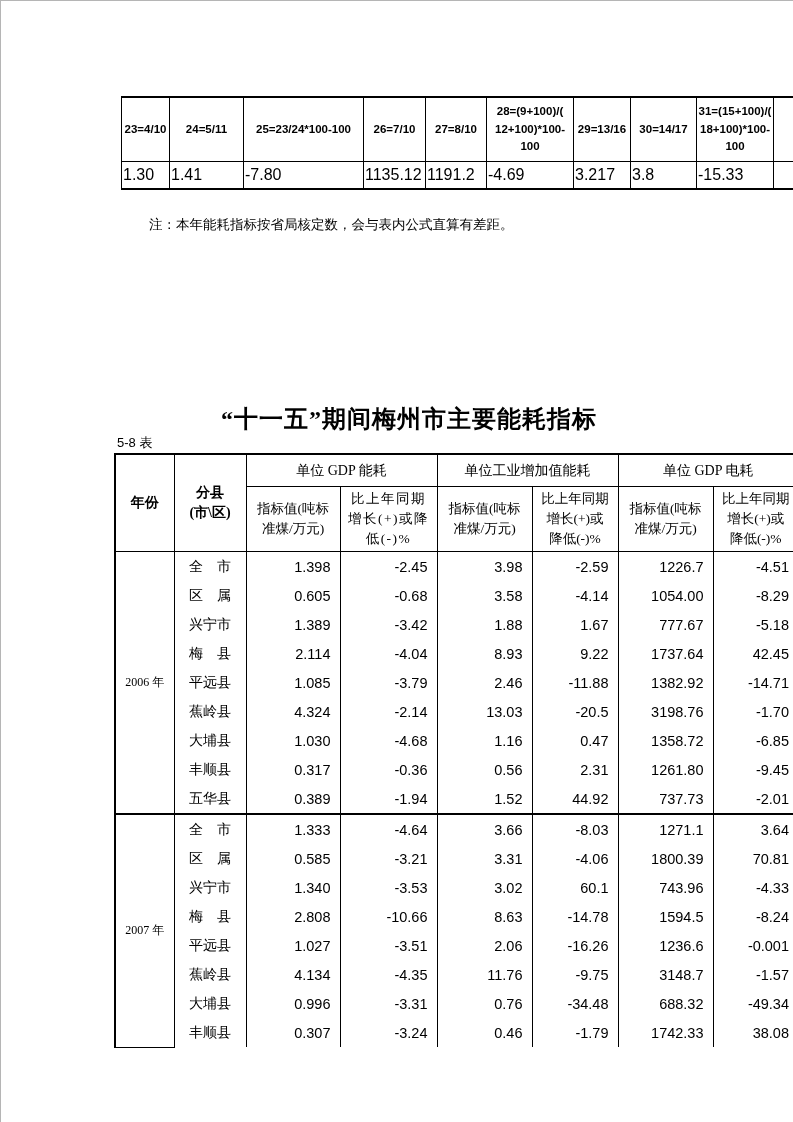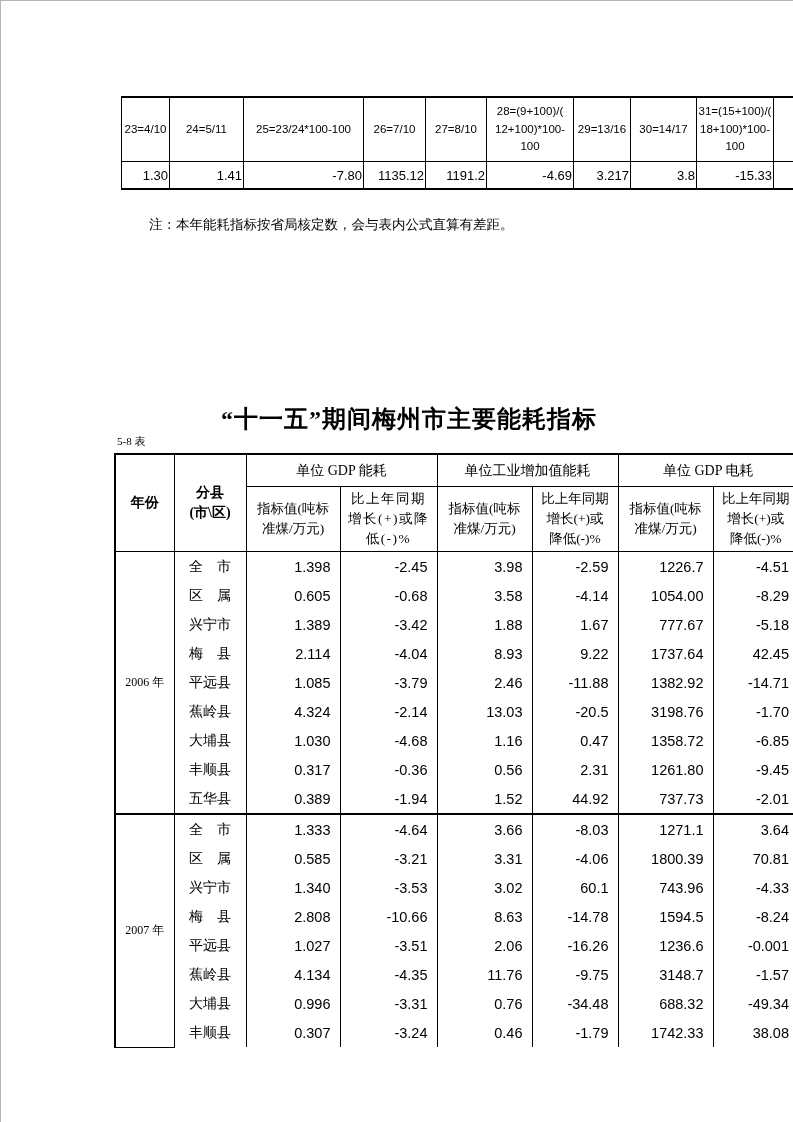--- a/index.html
+++ b/index.html
@@ -15,42 +15,42 @@
   }
   
   .formula-table{
     position:absolute;top:95px;left:120px;
     width:750px;table-layout:fixed;
     border-collapse:collapse;
     font-family:"Liberation Sans",sans-serif;
   }
   .formula-table th{
     border:1px solid #000;border-top:2px solid #000;
-    font-weight:normal;font-size:11.5px;line-height:1.55;
+    font-weight:bold;font-size:11.5px;line-height:1.55;
     height:63px;text-align:center;vertical-align:middle;
     white-space:pre-line;padding:0 1px;overflow:hidden;
   }
   .formula-table td{
     border:1px solid #000;border-bottom:2px solid #000;
-    font-size:13px;height:24px;text-align:right;vertical-align:middle;
+    font-size:16px;height:24px;text-align:left;vertical-align:middle;
   }
   
   .note{
     position:absolute;top:215px;left:148px;
     font-family:"Liberation Serif",serif;font-size:13.5px;
   }
   .doc-title{
     position:absolute;top:390px;left:0;width:100%;
     text-align:center;margin:12px;
     font-family:"Liberation Serif",serif;font-weight:bold;font-size:24px;
     letter-spacing:1px;
   }
   .table-tag{
     position:absolute;top:433px;left:116px;
-    font-family:Liberation Serif, serif;font-size:11px;
+    font-family:Liberation Sans, sans-serif;font-size:13px;
   }
   
   .main-table{
     position:absolute;top:452px;left:113px;
     width:684px;table-layout:fixed;
     border-collapse:collapse;
     border:2px solid #000;border-bottom:none;
     font-family:"Liberation Serif",serif;
   }
   .main-table th{

